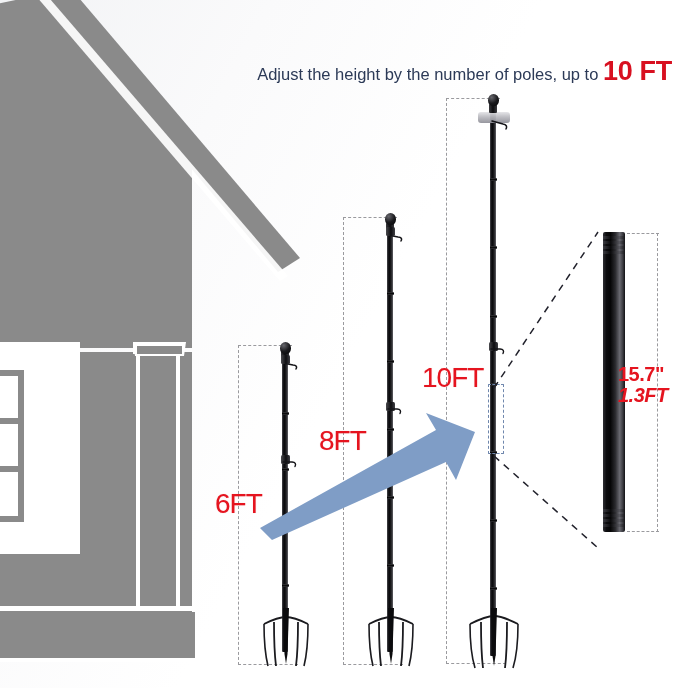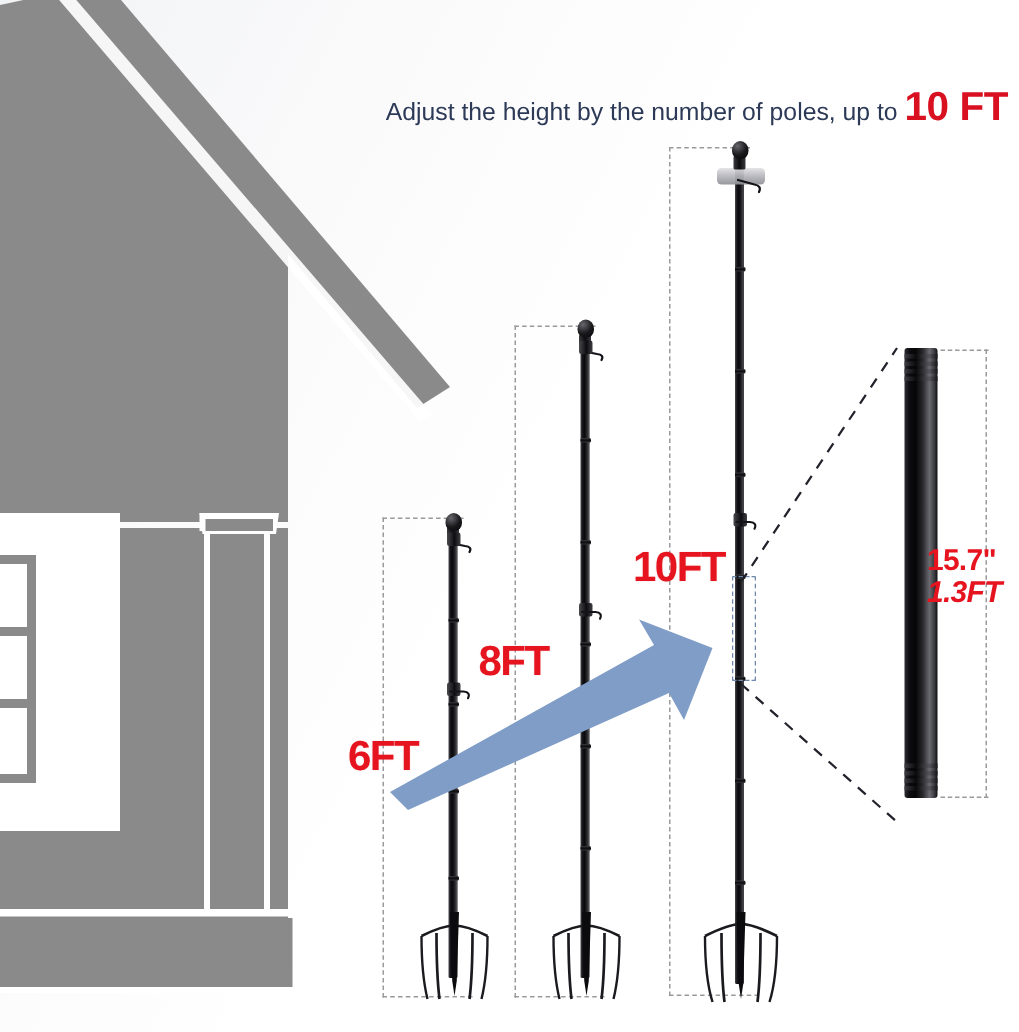--- a/index.html
+++ b/index.html
@@ -104,21 +104,21 @@
     position: absolute;
     border-left: 1.4px dashed #9a9a9e;
   }
   .dim-tick {
     position: absolute;
     border-top: 1.4px dashed #9a9a9e;
   }
   .ft-label {
     position: absolute;
     color: #e5141f;
-    font-weight: bold;
+    font-weight: normal;
     font-size: 28px;
     letter-spacing: -1px;
     white-space: nowrap;
     text-shadow: 0 0 1px rgba(229,20,31,0.25);
   }
   
   .arrow-layer {
     position: absolute;
     left: 260px; top: 410px;
     width: 260px; height: 130px;
@@ -189,21 +189,21 @@
       <rect x="180" y="356" width="12" height="254" fill="#8a8a8a"></rect>
 
       <rect x="-40" y="612" width="235" height="46" fill="#8a8a8a"></rect>
       <rect x="-40" y="606" width="235" height="5" fill="#ffffff"></rect>
       <rect x="-40" y="658" width="235" height="4" fill="#ffffff"></rect>
     </svg>
   </div>
 
   <div class="subtitle"><span>Adjust the height by the number of poles, up to </span><span class="hl">10 FT</span></div>
 
-  <div class="pole-group" style="left:247px; top:340px; width:110px; height:330px;">
+  <div class="pole-group" style="left:230px; top:340px; width:110px; height:330px;">
 
     <div class="dim-tick" style="left:8px; top:5px; width:54px;"></div>
     <div class="dim-line" style="left:8px; top:5px; height:320px;"></div>
     <div class="dim-tick" style="left:8px; top:324px; width:60px;"></div>
 
     <div class="pole-shaft" style="left:52px; top:16px; height:296px;"></div>
     <div class="pole-seg-line" style="left:52px; top:72px;"></div>
     <div class="pole-seg-line" style="left:52px; top:128px;"></div>
     <div class="pole-seg-line" style="left:52px; top:186px;"></div>
     <div class="pole-seg-line" style="left:52px; top:244px;"></div>

